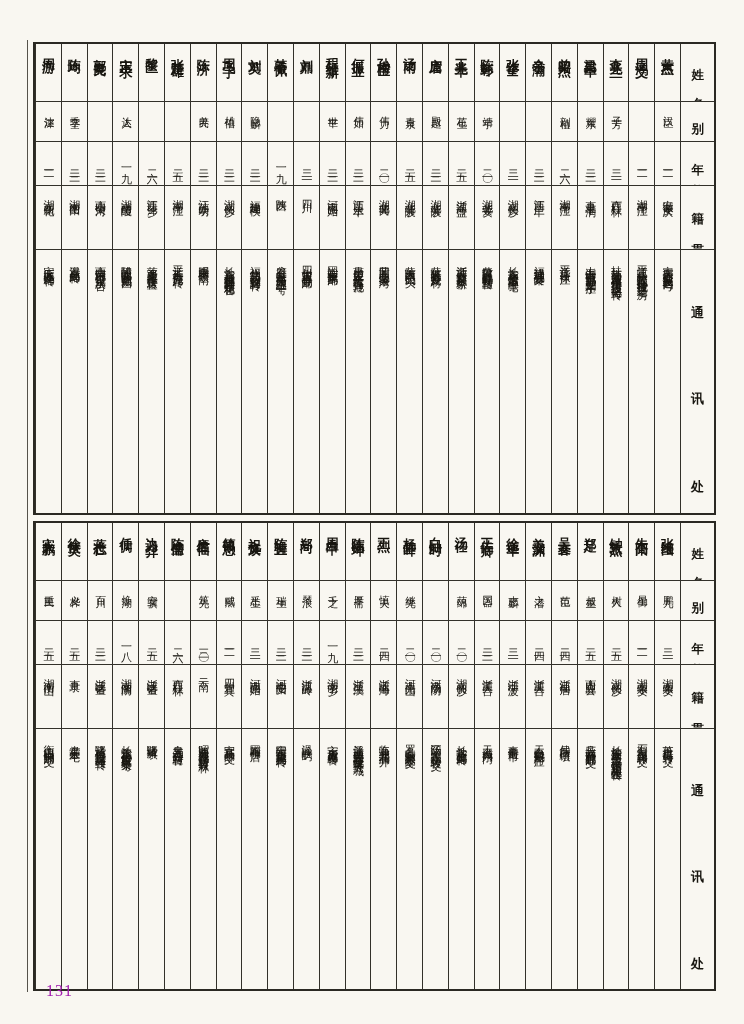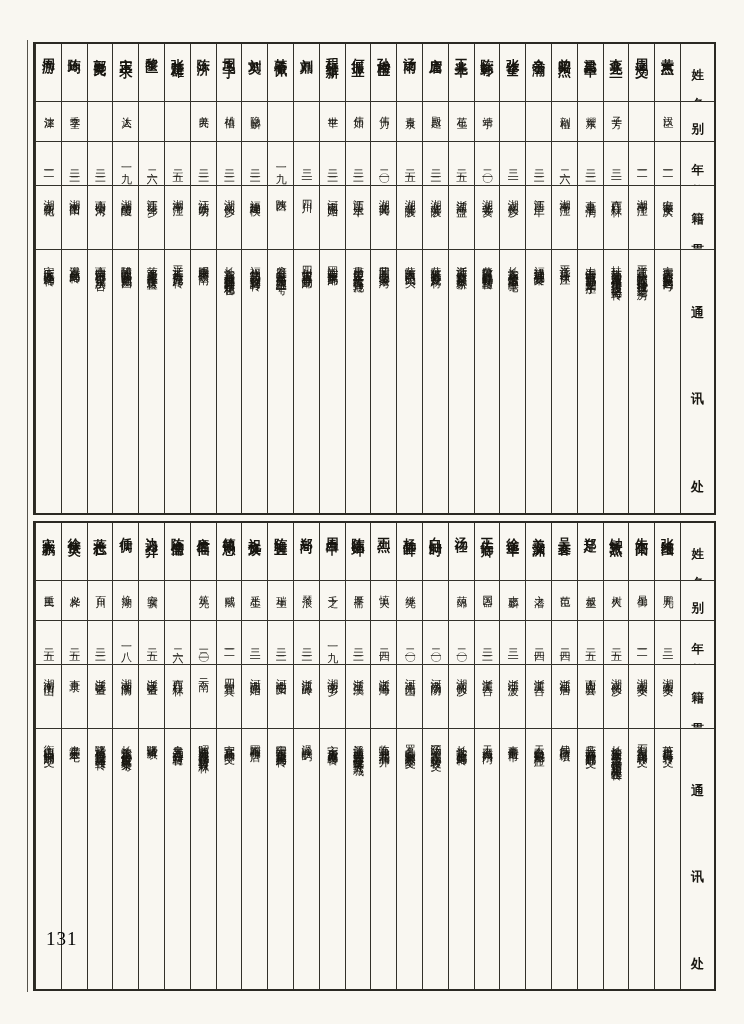--- a/index.html
+++ b/index.html
@@ -31,22 +31,22 @@
   .c-name{height:57px;font-weight:bold;font-size:13px;letter-spacing:3px;padding-top:4px;}
   .c-zi{height:40px;font-size:10.5px;letter-spacing:2px;padding-top:6px;}
   .c-age{height:44px;font-size:11px;letter-spacing:3px;justify-content:center;}
   .c-native{height:64px;font-size:11px;letter-spacing:2px;padding-top:5px;}
   .c-addr{flex:1 1 auto;font-size:11px;letter-spacing:1.5px;padding-top:7px;}
   .header-col .cell{justify-content:space-around;padding-top:0;font-size:13px;letter-spacing:0;}
   .header-col .c-name,.header-col .c-zi,.header-col .c-native{font-size:12.5px;}
   .header-col .c-age{font-size:12.5px;}
   .hchar{display:block;}
   .page-num{
-    position:absolute;left:46px;top:928px;font-size:19px;letter-spacing:1px;
-    font-family:"Liberation Serif",serif;color:#000000;
+    position:absolute;left:46px;top:982px;font-size:16px;letter-spacing:1px;
+    font-family:"Liberation Serif",serif;color:#a21caf;
   }
 </style>
 </head>
 <body>
 
 <div class="sheet">
   <div class="tables">
     <div class="outer-rule"></div>
     <div class="ctable top">
         <div class="col header-col">

